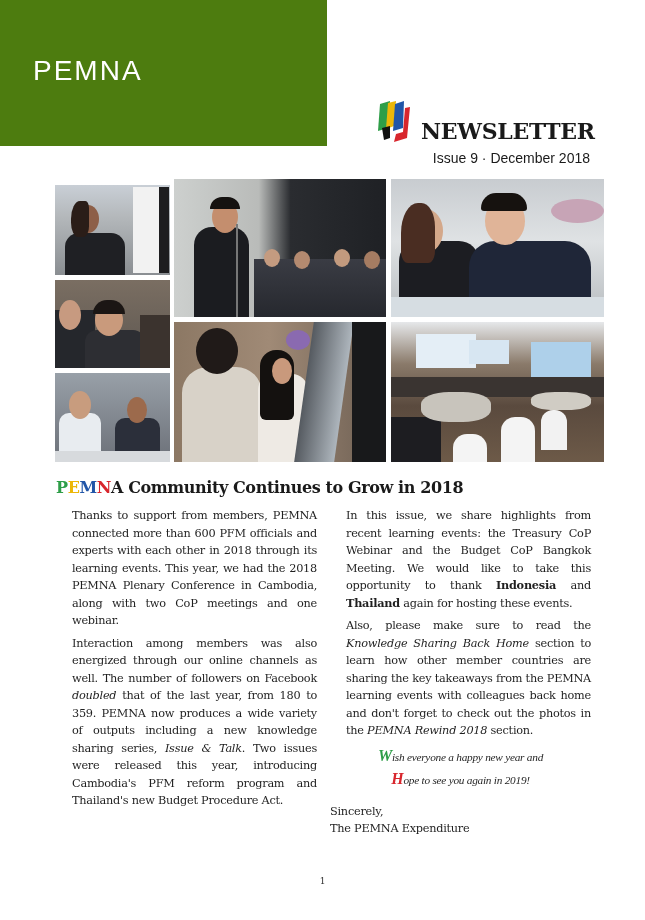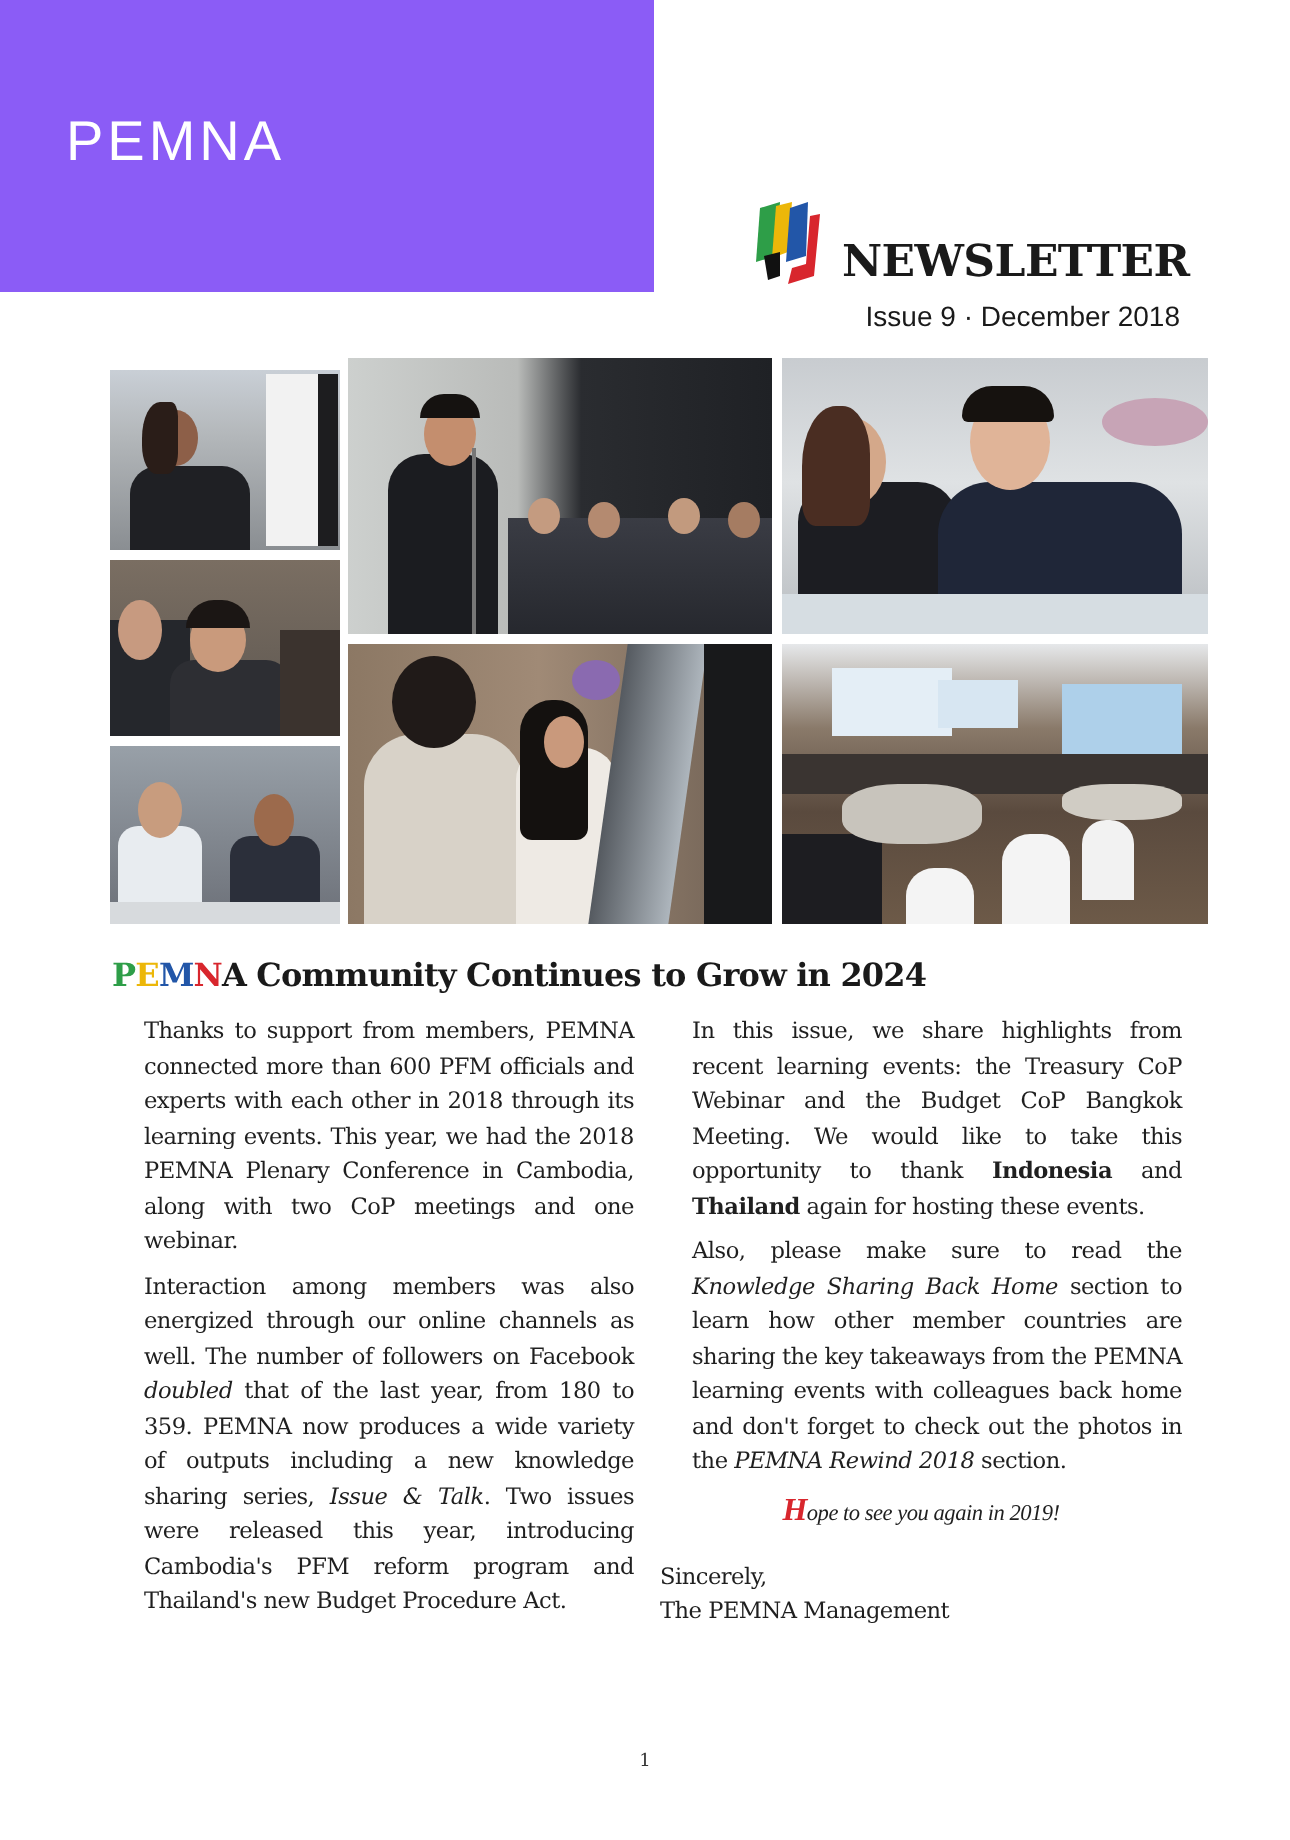--- a/index.html
+++ b/index.html
@@ -1,21 +1,21 @@
 <!DOCTYPE html>
 <html><head>
   <meta charset="utf-8">
   <style>
     * { margin: 0; padding: 0; box-sizing: border-box; }
     html, body { width: 645px; height: 920px; background: #ffffff; overflow: hidden; }
     body { position: relative; font-family: "DejaVu Serif", serif; color: #1a1a1a; }
 
     .header-band {
       position: absolute; left: 0; top: 0; width: 327px; height: 146px;
-      background: #8b5cf6;
+      background: #4d7c0f;
     }
     .brand-logo {
       position: absolute; left: 33px; top: 57px;
       font-family: "Liberation Sans", sans-serif; color: #ffffff;
       font-size: 28px; letter-spacing: 2px; font-weight: normal; line-height: 1;
     }
     .brand-tagline {
       position: absolute; left: 153px; top: 60px;
       font-family: "Liberation Sans", sans-serif; color: #ffffff;
       font-size: 10.5px; font-weight: bold; line-height: 12px;
@@ -144,31 +144,32 @@
   <div class="ph" style="left:0; top:55px; width:213px; height:20px; background:#3a3431;"></div>
   <div class="ph" style="left:0; top:95px; width:50px; height:45px; background:#1d1d21;"></div>
   <div class="ph" style="left:62px; top:112px; width:34px; height:28px; background:#f4f4f4; border-radius:14px 14px 0 0;"></div>
   <div class="ph" style="left:110px; top:95px; width:34px; height:45px; background:#f4f4f4; border-radius:14px 14px 0 0;"></div>
   <div class="ph" style="left:150px; top:88px; width:26px; height:40px; background:#f2f2f2; border-radius:12px 12px 0 0;"></div>
   <div class="ph" style="left:30px; top:70px; width:70px; height:30px; background:#c8c4bc; border-radius:40%;"></div>
   <div class="ph" style="left:140px; top:70px; width:60px; height:18px; background:#d0ccc4; border-radius:40%;"></div>
 </div>
 
 <div class="headline">
-  <span style="color:#2e9e48">P</span><span style="color:#ecb709">E</span><span style="color:#2256a8">M</span><span style="color:#d8262d">N</span><span>A Community Continues to Grow in 2024</span>
+  <span style="color:#2e9e48">P</span><span style="color:#ecb709">E</span><span style="color:#2256a8">M</span><span style="color:#d8262d">N</span><span>A Community Continues to Grow in 2018</span>
 </div>
 
 <div class="col col-left">
   <p>Thanks to support from members, PEMNA connected more than 600 PFM officials and experts with each other in 2018 through its learning events. This year, we had the 2018 PEMNA Plenary Conference in Cambodia, along with two CoP meetings and one webinar.</p>
   <p><span>Interaction among members was also energized through our online channels as well. The number of followers on Facebook </span><i>doubled</i><span> that of the last year, from 180 to 359. PEMNA now produces a wide variety of outputs including a new knowledge sharing series, </span><i>Issue &amp; Talk</i><span>. Two issues were released this year, introducing Cambodia's PFM reform program and Thailand's new Budget Procedure Act.</span></p>
 </div>
 
 <div class="col col-right">
   <p><span>In this issue, we share highlights from recent learning events: the Treasury CoP Webinar and the Budget CoP Bangkok Meeting. We would like to take this opportunity to thank </span><b>Indonesia</b><span> and </span><b>Thailand</b><span> again for hosting these events.</span></p>
   <p><span>Also, please make sure to read the </span><i>Knowledge Sharing Back Home</i><span> section to learn how other member countries are sharing the key takeaways from the PEMNA learning events with colleagues back home and don't forget to check out the photos in the </span><i>PEMNA Rewind 2018</i><span> section.</span></p>
   <div class="wish">
+    <div><span class="cap" style="color:#2e9e48">W</span><span>ish everyone a happy new year and</span></div>
     <div><span class="cap" style="color:#d8262d">H</span><span>ope to see you again in 2019!</span></div>
   </div>
   <div style="text-align:left">Sincerely,</div>
-  <div style="text-align:left">The PEMNA Management</div>
+  <div style="text-align:left">The PEMNA Expenditure</div>
 </div>
 
 <div class="page-num">1</div>
 
 </body></html>

